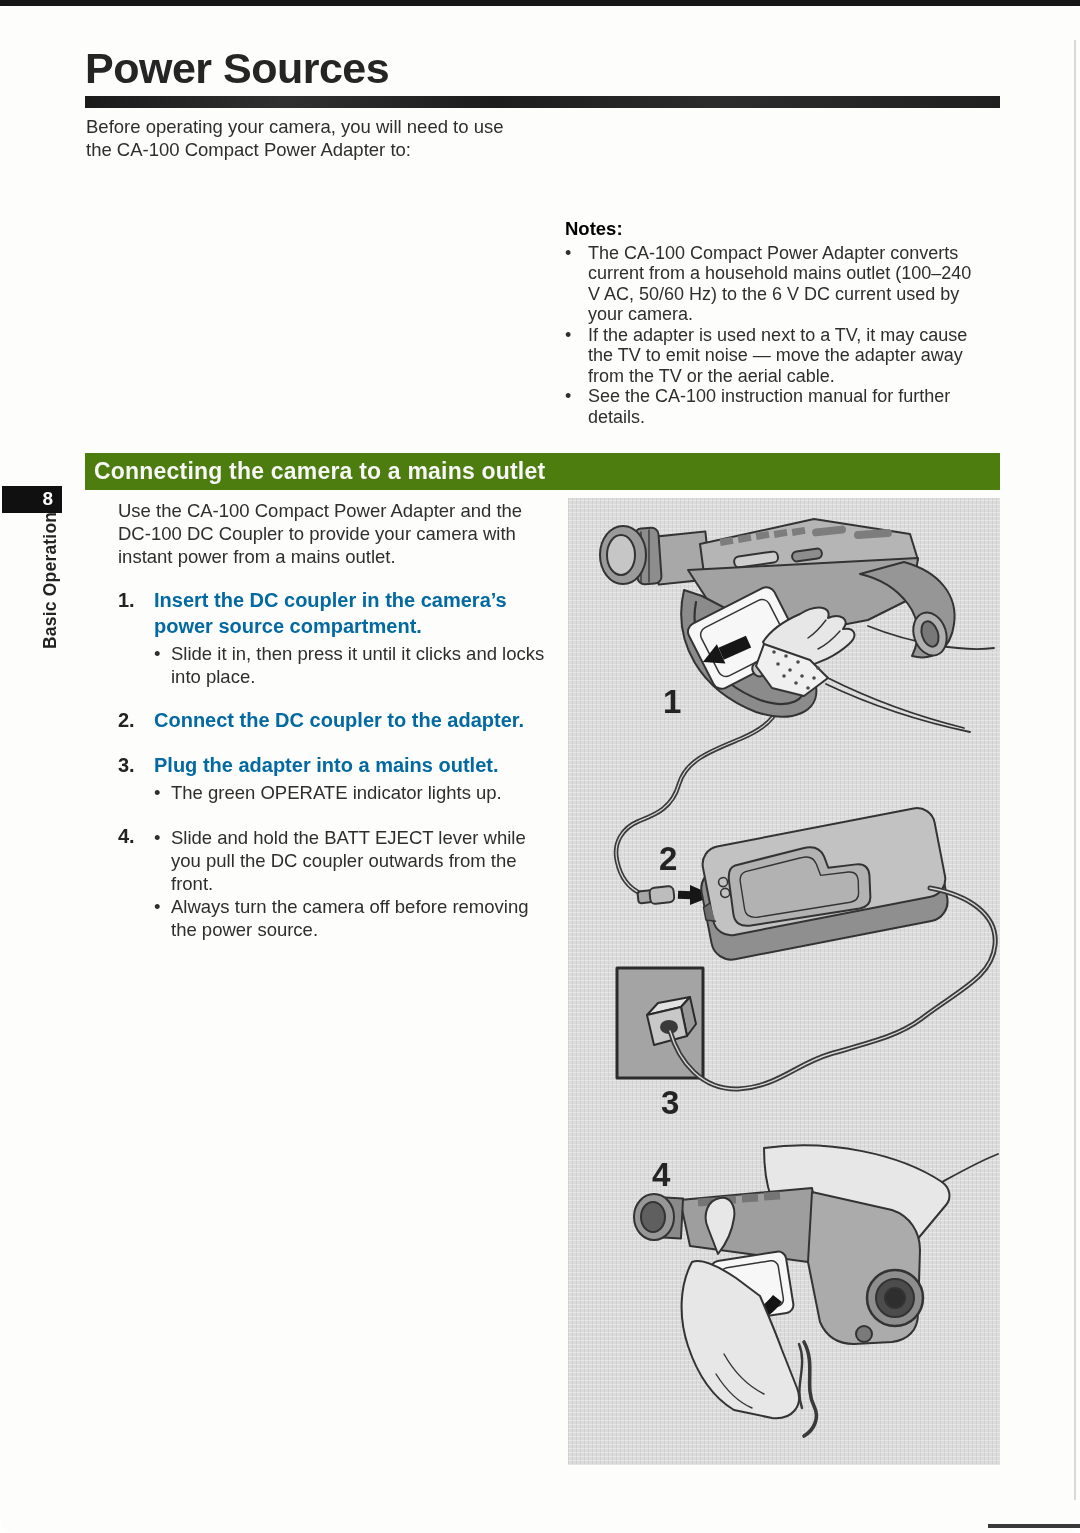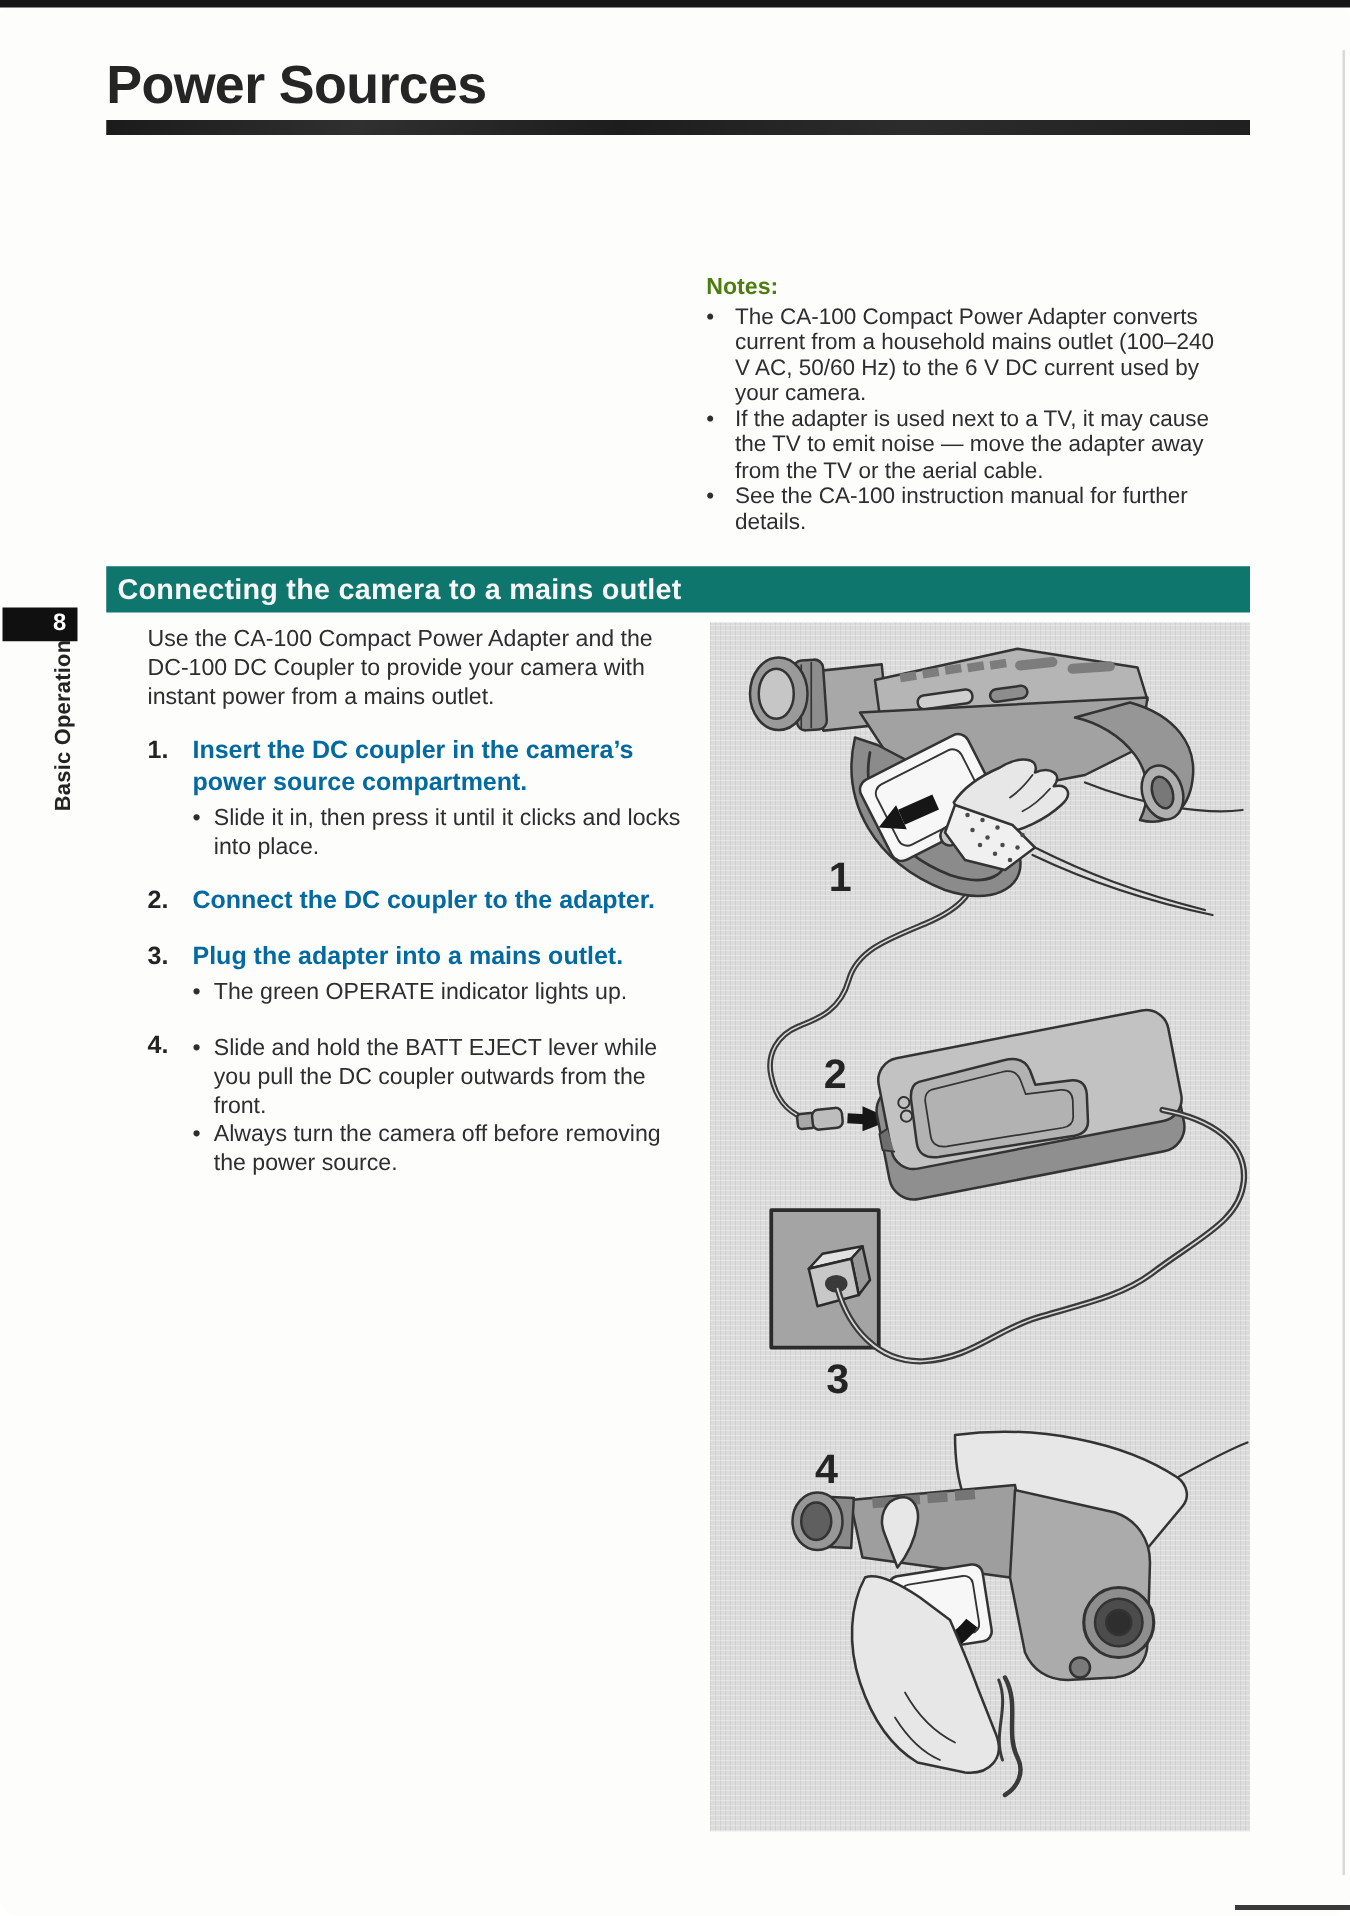--- a/index.html
+++ b/index.html
@@ -26,28 +26,28 @@
   }
 
   .intro-lead{
     position:absolute;left:86px;top:115px;width:480px;
     font-size:18.5px;line-height:23px;white-space:pre-line;
   }
   .power-options{position:absolute;left:86px;top:186px;font-size:18.5px;line-height:26px;}
   .power-options .opt{font-weight:bold;font-size:20px;color:#232323;}
 
   .notes{position:absolute;left:565px;top:219px;width:455px;font-size:18px;line-height:20.5px;}
-  .notes-heading{font-weight:bold;font-size:18.5px;margin-bottom:3px;color:#4d7c0f;}
+  .notes-heading{font-weight:bold;font-size:18.5px;margin-bottom:3px;color:#000000;}
   .note-item{display:flex;}
   .note-item .dot{width:23px;flex:none;}
   .note-item .txt{flex:1;white-space:pre-line;}
 
   .section-bar{
     position:absolute;left:85px;top:453px;width:915px;height:37px;
-    background:#0f766e;box-sizing:border-box;padding-left:9px;
+    background:#4d7c0f;box-sizing:border-box;padding-left:9px;
     color:#f7f7f7;font-size:23px;font-weight:bold;line-height:36px;
     letter-spacing:0.2px;
   }
 
   .left-col{position:absolute;left:86px;top:499px;width:470px;font-size:18.5px;line-height:23px;margin-left:32px;}
   .col-intro{white-space:pre-line;margin:0 0 2px 0;}
   .step{display:flex;margin-top:19px;}
   .step-num{width:36px;flex:none;font-weight:bold;font-size:20px;line-height:26px;color:#232323;}
   .step-body{flex:1;}
   .step-title{font-weight:bold;font-size:20px;line-height:26px;color:#0369a1;white-space:pre-line;}
@@ -83,20 +83,22 @@
 
 <div class="page">
 
   <div class="scan-top-edge"></div>
   <div class="scan-right-edge"></div>
   <div class="scan-bottom-artifact"></div>
 
   <div class="page-title">Power Sources</div>
   <div class="title-rule"></div>
 
+  <div class="intro-lead">Before operating your camera, you will need to use
+the CA-100 Compact Power Adapter to:</div>
 
 
   <div class="notes">
     <div class="notes-heading">Notes:</div>
     <div class="note-item">
       <span class="dot">•</span>
       <span class="txt">The CA-100 Compact Power Adapter converts
 current from a household mains outlet (100–240
 V AC, 50/60 Hz) to the 6 V DC current used by
 your camera.</span>

